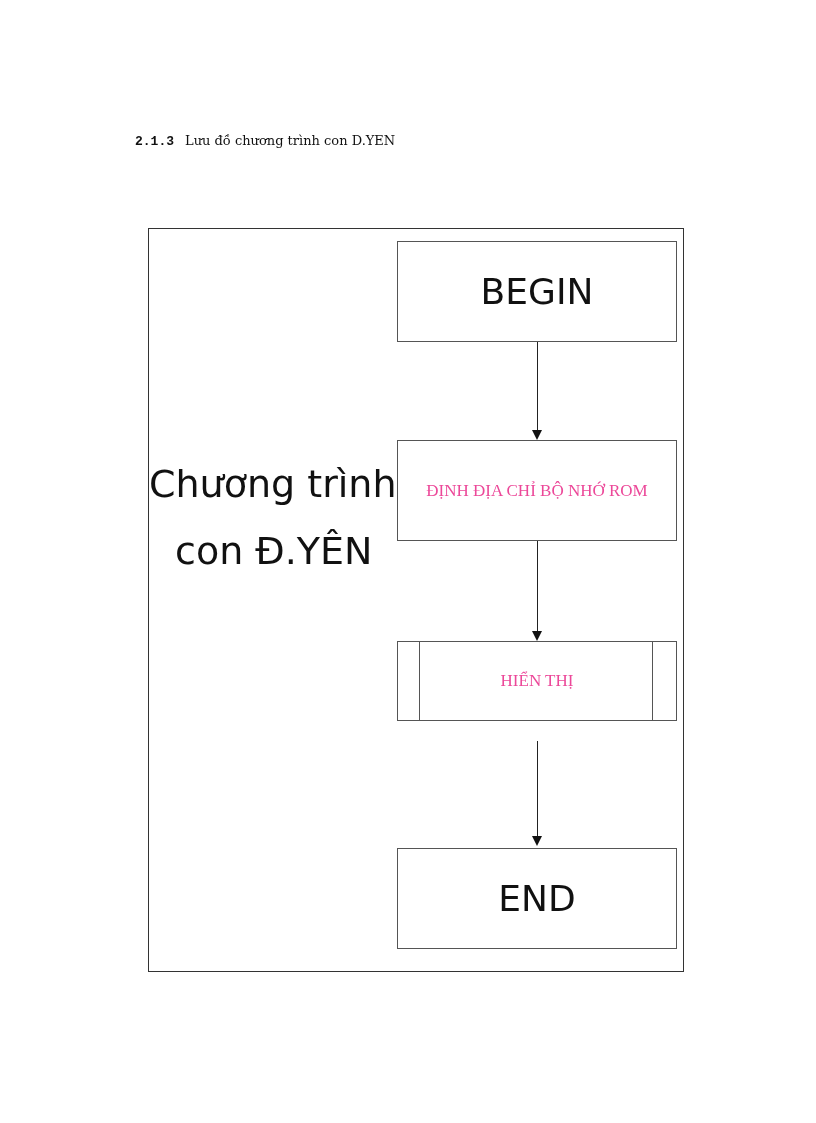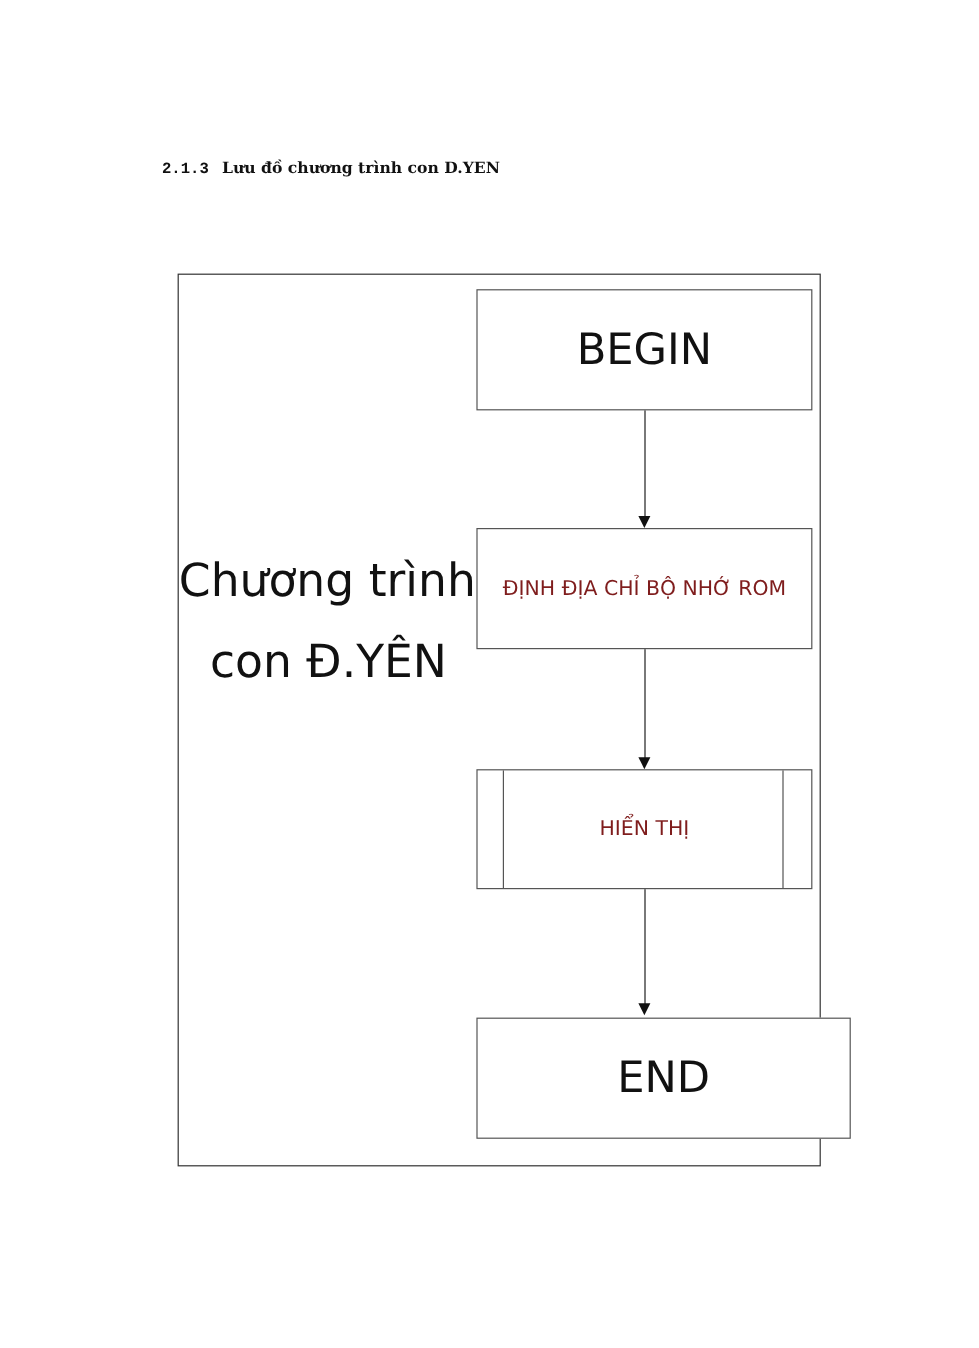--- a/index.html
+++ b/index.html
@@ -1,24 +1,24 @@
 <!DOCTYPE html>
 <html><head>
 <meta charset="utf-8">
 <style>
   html, body { margin:0; padding:0; background:#ffffff; }
   body { width:816px; height:1123px; position:relative; overflow:hidden; }
   .heading { position:absolute; left:135px; top:133px; font-family:"DejaVu Serif", serif; font-size:13px; font-weight:bold; color:#111; white-space:pre; }
   .heading .num { display:inline-block; width:50px;font-family:Liberation Mono, monospace; }
-  .heading .title { font-weight:bold; }
+  .heading .title { font-weight:normal; }
   .frame { position:absolute; left:148px; top:228px; width:536px; height:744px; border:1px solid #333; background:#fff; box-sizing:border-box; }
   .side-label { position:absolute; font-family:"DejaVu Sans", sans-serif; font-size:38px; color:#111; letter-spacing:0px; line-height:1; }
   .box { position:absolute; border:1px solid #555; background:#fff; box-sizing:border-box; display:flex; align-items:center; justify-content:center; text-align:center; font-family:"DejaVu Sans", sans-serif; color:#111; }
   .box.big { font-size:36px; }
-  .box.small { font-size:17px; line-height:28px; color:#7f1d1d; }
+  .box.small { font-size:17px; line-height:28px; color:#ec4899;font-family:Liberation Serif, serif; }
   .inner-rule { position:absolute; top:0; bottom:0; width:1px; background:#555; }
   .arrow { position:absolute; width:1px; background:#222; }
   .arrowhead { position:absolute; width:0; height:0; border-left:5px solid transparent; border-right:5px solid transparent; border-top:10px solid #111; }
   .multi { display:block; }
 </style>
 </head>
 <body>
 
 <div class="heading"><span class="num">2.1.3</span><span class="title">Lưu đồ chương trình con D.YEN</span></div>
 
@@ -35,25 +35,25 @@
 
   <div class="box small" style="left:248px; top:211px; width:280px; height:101px;">
     <div>
       <span class="multi">ĐỊNH ĐỊA CHỈ BỘ NHỚ ROM</span>
     </div>
   </div>
 
   <div class="arrow" style="left:388px; top:312px; height:92px;"></div>
   <div class="arrowhead" style="left:383px; top:402px;"></div>
 
-  <div class="box small" style="left:248px; top:412px; width:280px; height:100px;justify-content:center;">
+  <div class="box small" style="left:248px; top:412px; width:280px; height:80px;justify-content:center;">
     <div class="inner-rule" style="left:21px;"></div>
     <div class="inner-rule" style="right:23px;"></div>
     <span>HIỂN THỊ</span>
   </div>
 
   <div class="arrow" style="left:388px; top:512px; height:98px;"></div>
   <div class="arrowhead" style="left:383px; top:607px;"></div>
 
-  <div class="box big" style="left:248px; top:619px; width:312px; height:101px;justify-content:center;">
+  <div class="box big" style="left:248px; top:619px; width:280px; height:101px;justify-content:center;">
     <span>END</span>
   </div>
 </div>
 
 </body></html>

